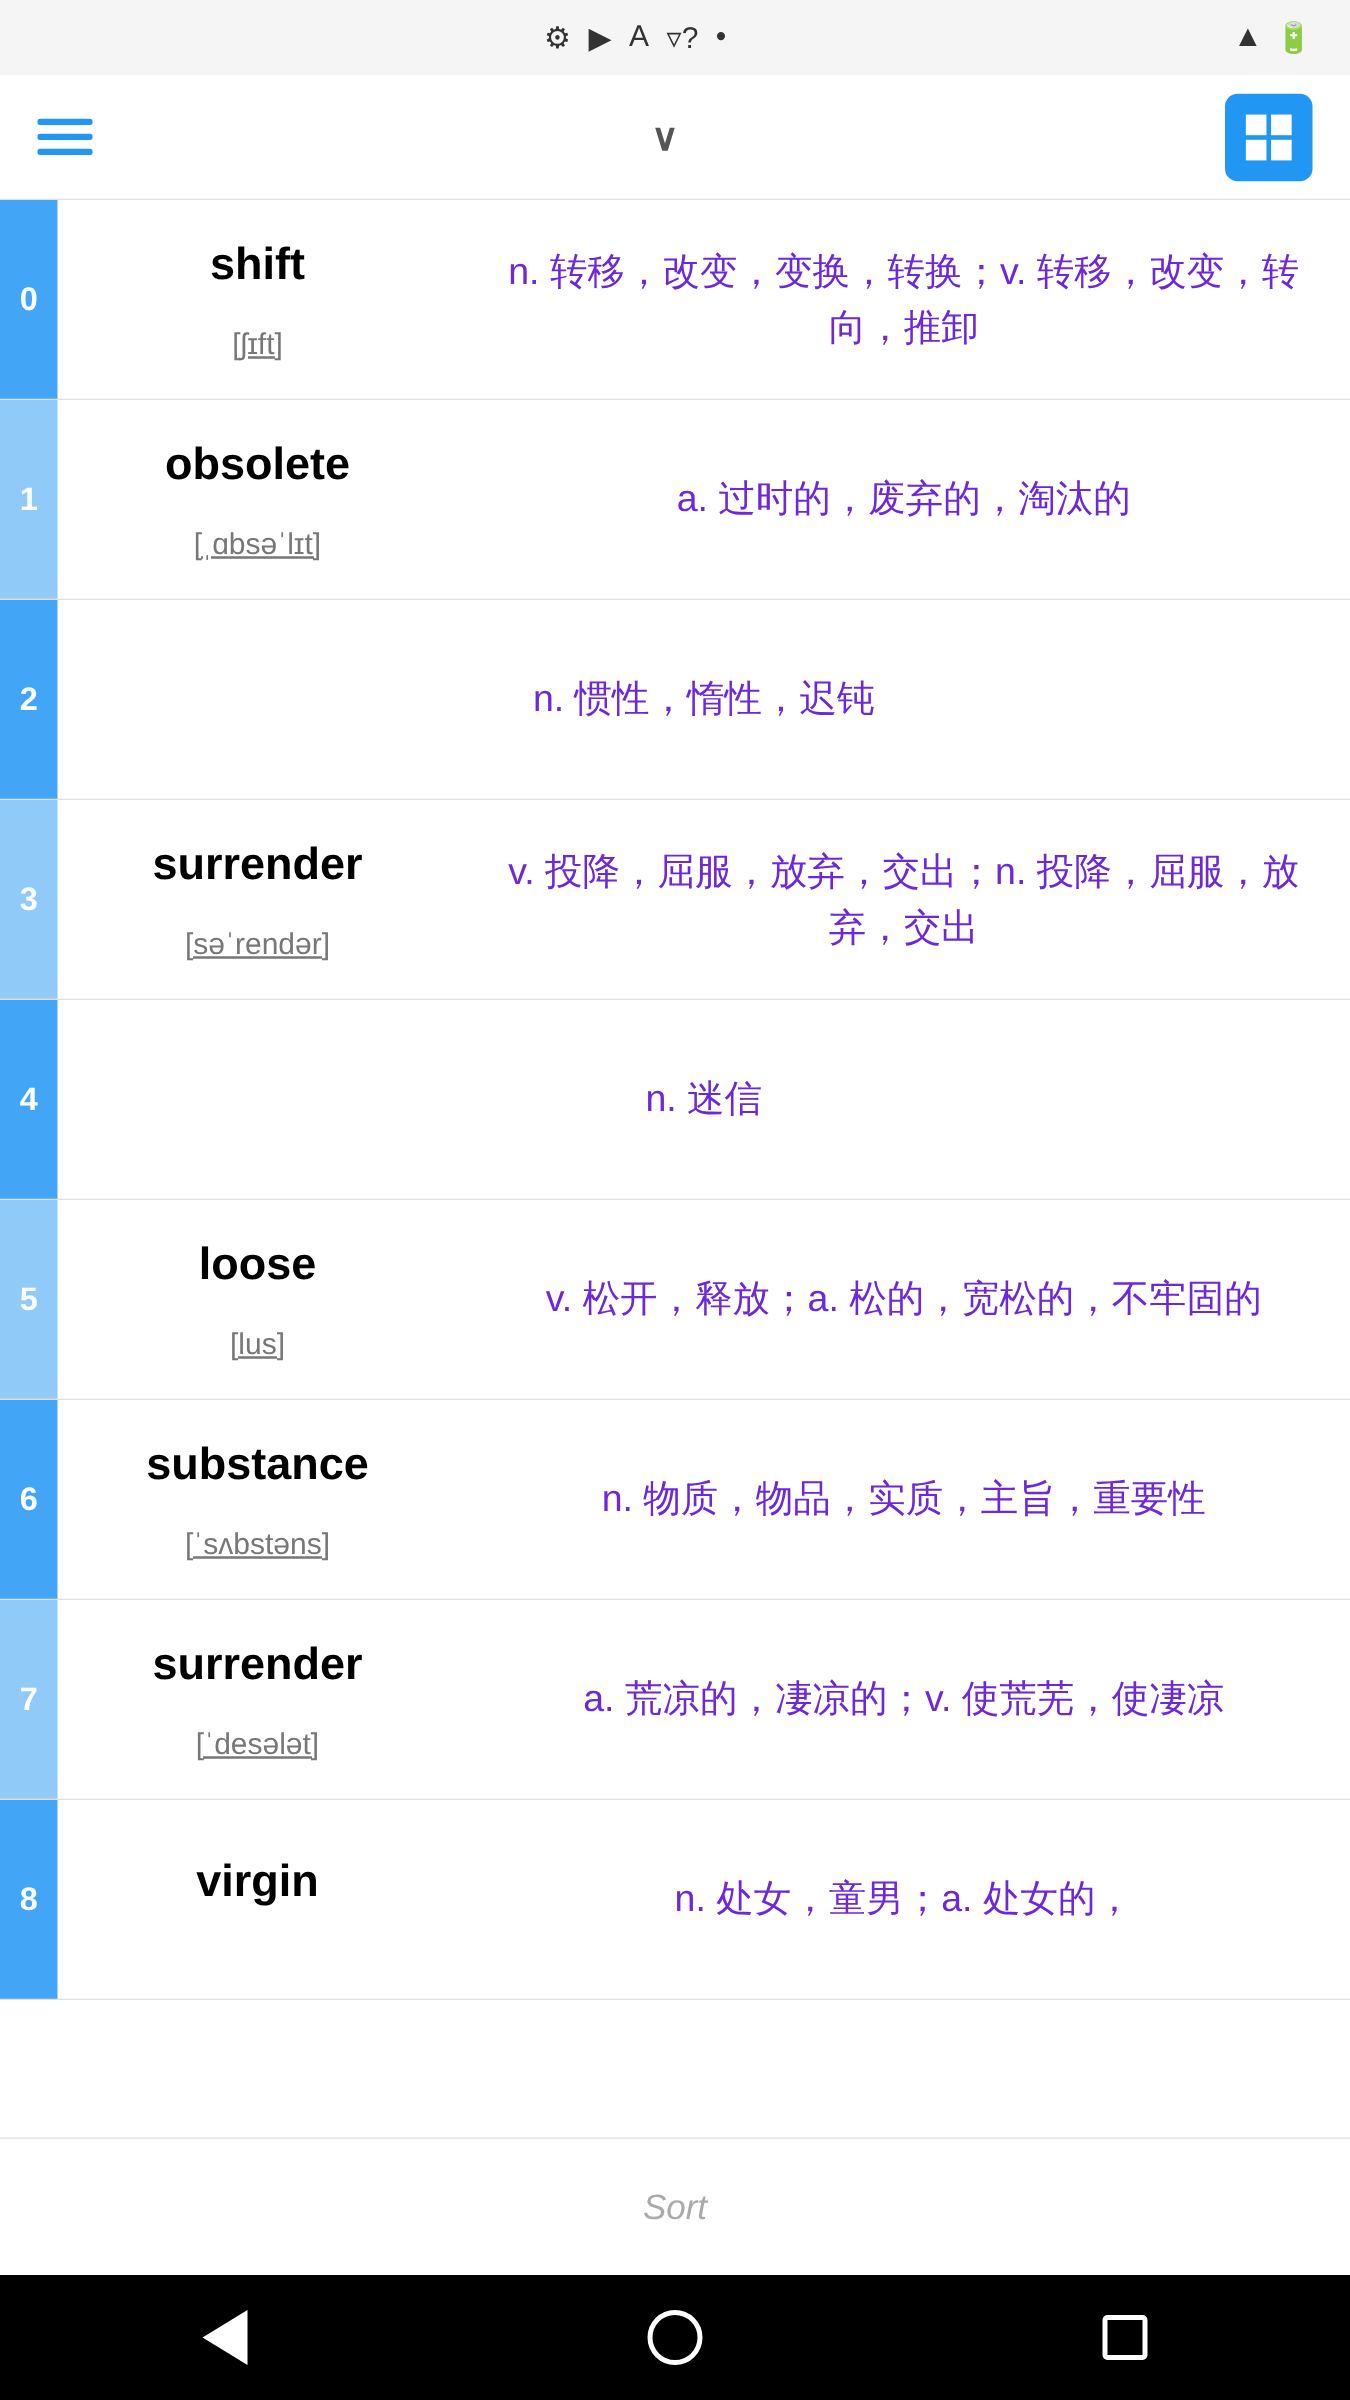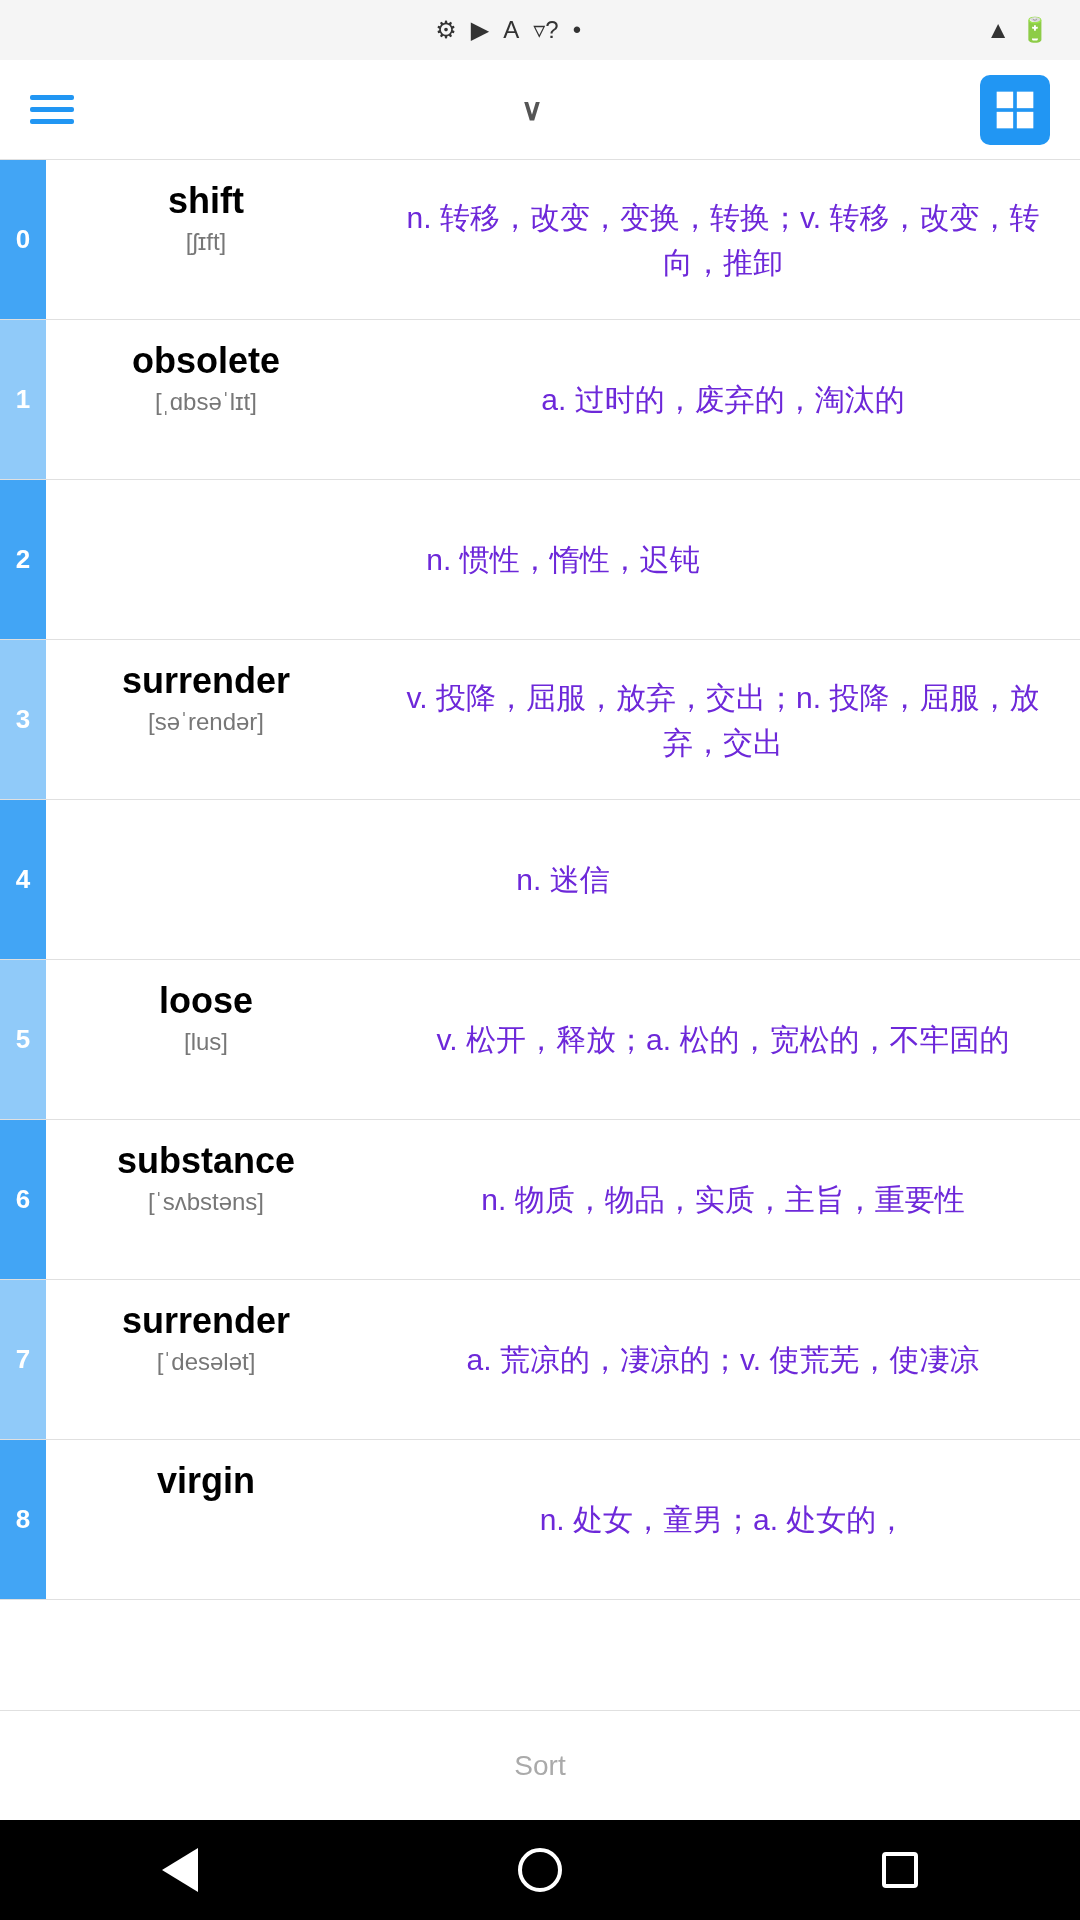--- a/index.html
+++ b/index.html
@@ -135,35 +135,37 @@
     }
     .word-index.light {
       background: #90caf9;
     }
 
     .word-english {
       width: 320px;
       display: flex;
       flex-direction: column;
       align-items: center;
-      justify-content: flex-start;
+      justify-content: center;
       padding: 20px 10px;
       flex-shrink: 0;
+      gap: 24px;
     }
     .word-english .word-text {
       font-size: 36px;
       font-weight: bold;
       color: #000;
       text-align: center;
     }
     .word-english .word-phonetic {
       font-size: 24px;
       color: #777;
       margin-top: 6px;
       text-align: center;
+      text-decoration: underline;
     }
 
     .word-definition {
       flex: 1;
       display: flex;
       align-items: center;
       justify-content: center;
       padding: 20px 30px;
       font-size: 30px;
       color: #6d28d9;
@@ -190,20 +192,21 @@
       border-right: 1px solid #e0e0e0;
     }
     .bottom-tab:last-child {
       border-right: none;
     }
     .bottom-tab.active {
       color: #4caf50;
     }
     .bottom-tab .tab-label {
       font-size: 28px;
+      font-style: italic;
     }
     .bottom-tab.active .tab-label {
       color: #4caf50;
     }
 
     
     .android-nav {
       height: 100px;
       background: #000;
       display: flex;

